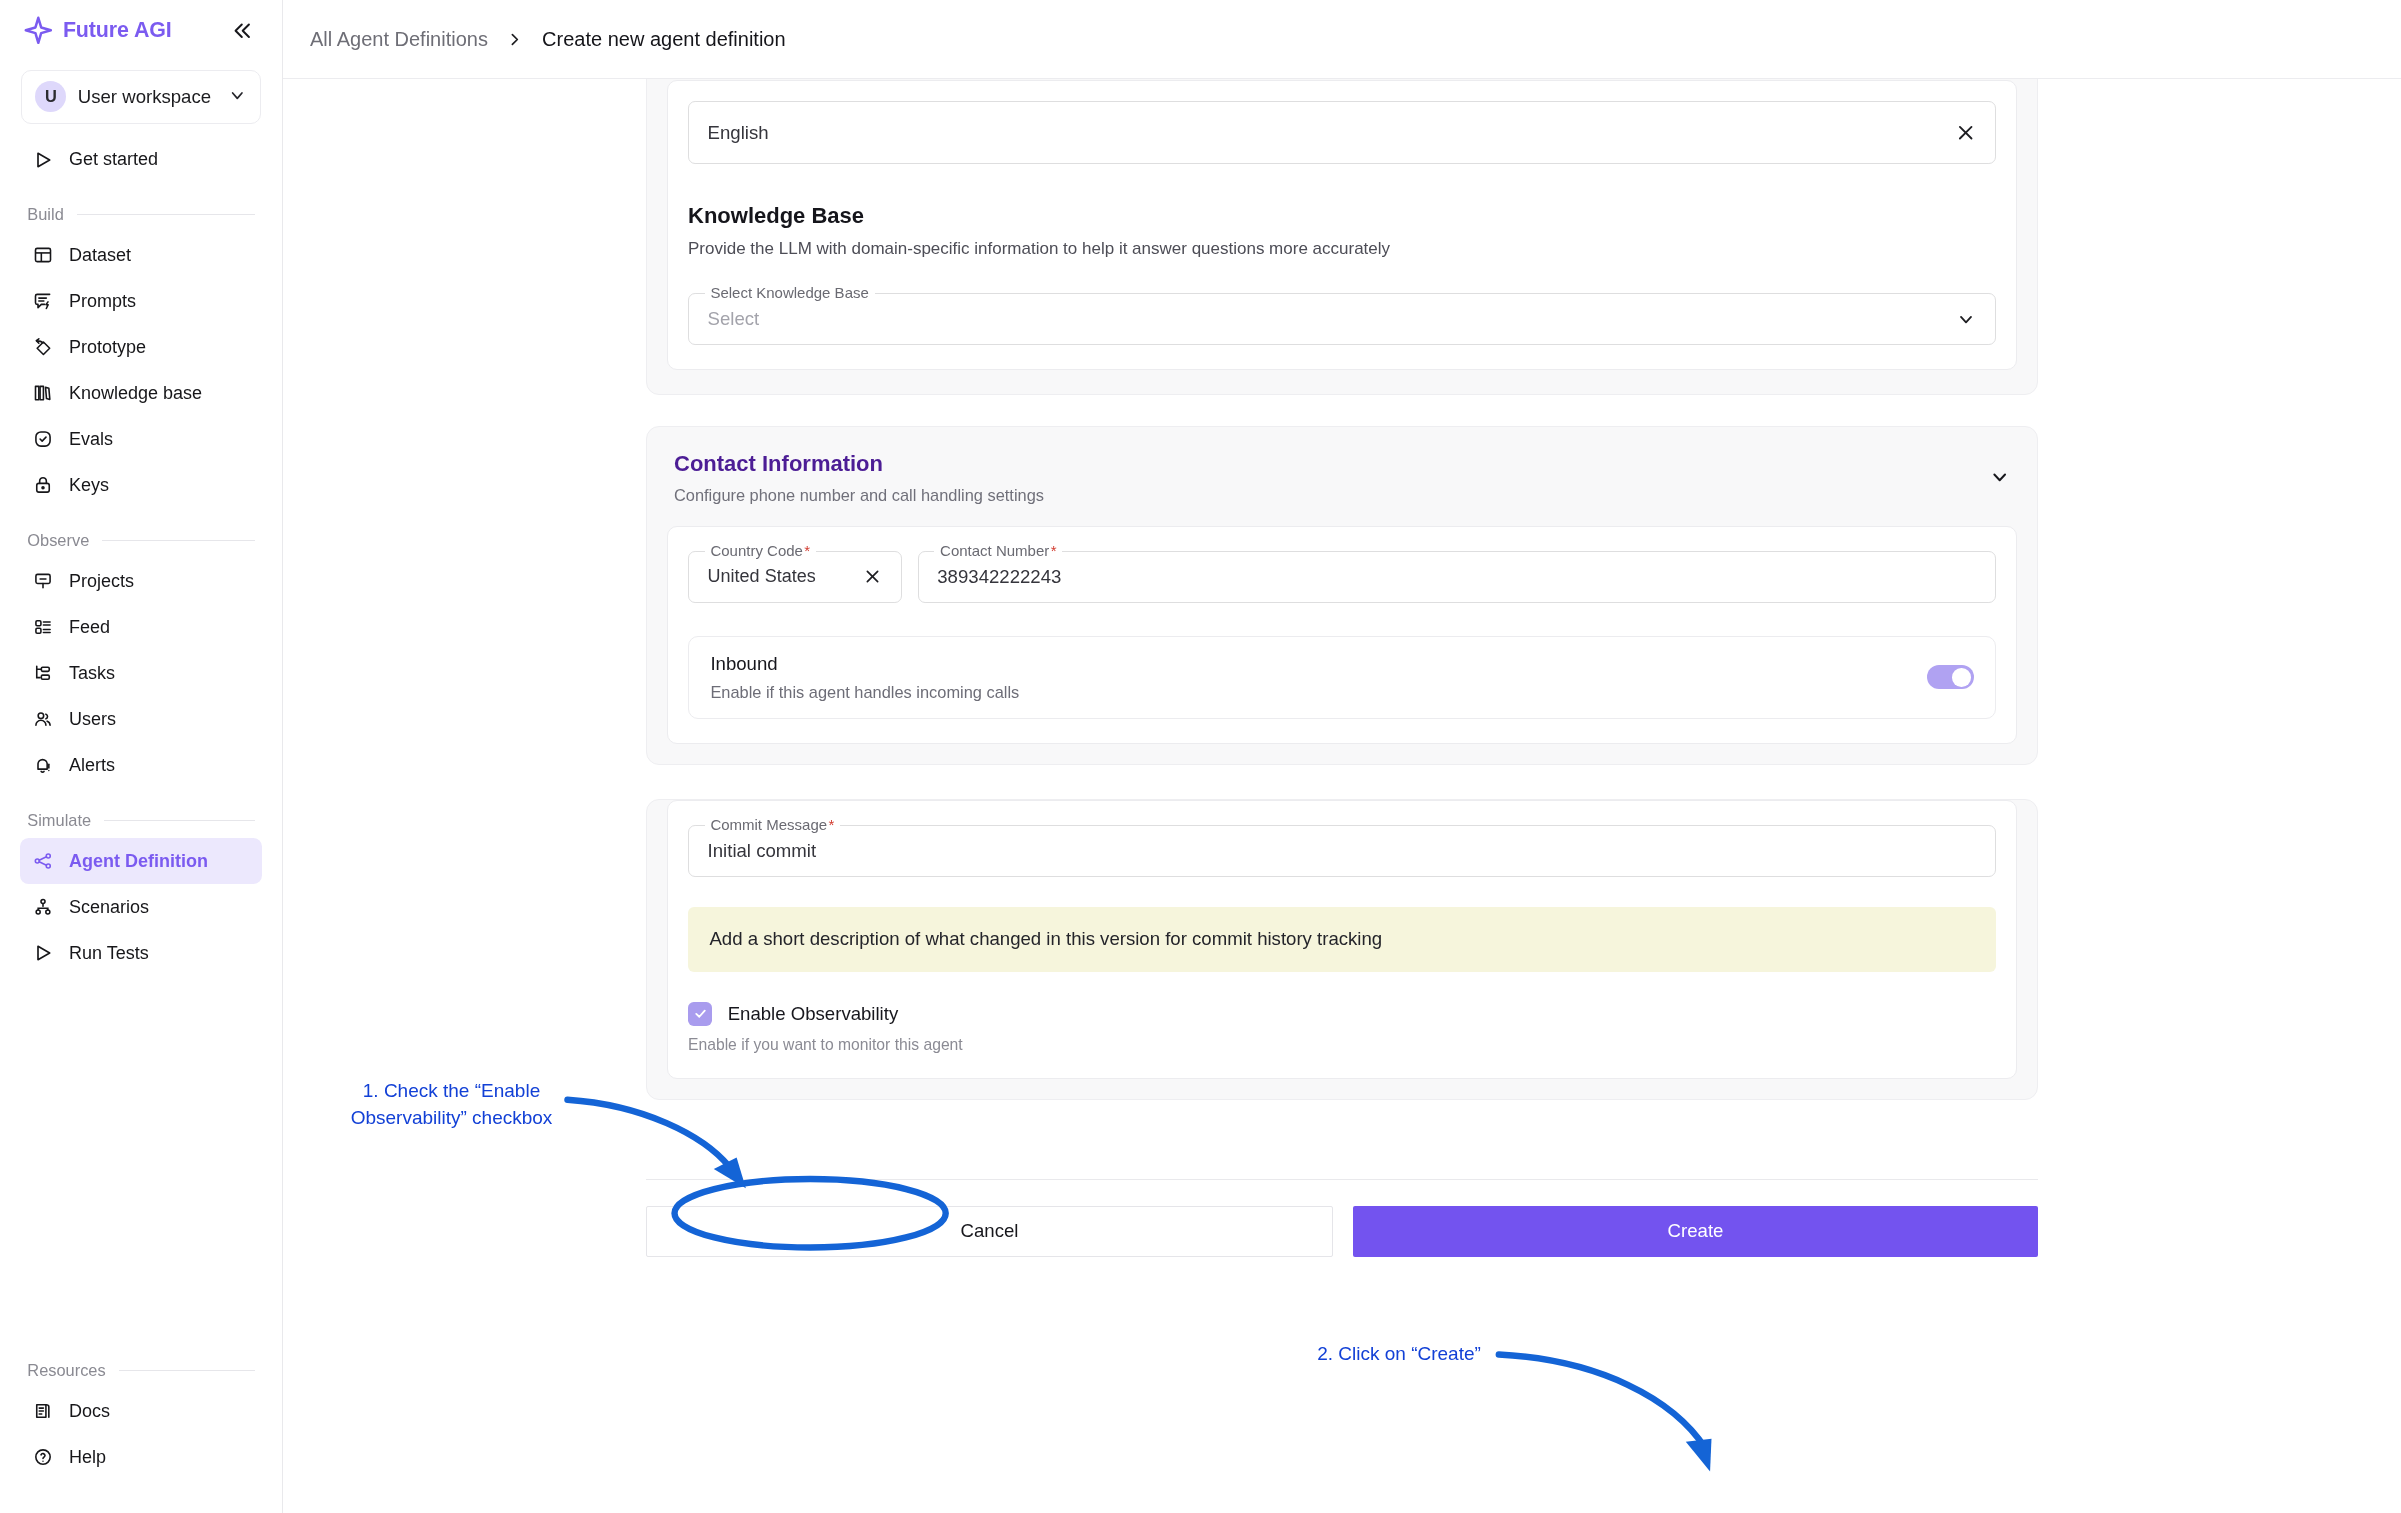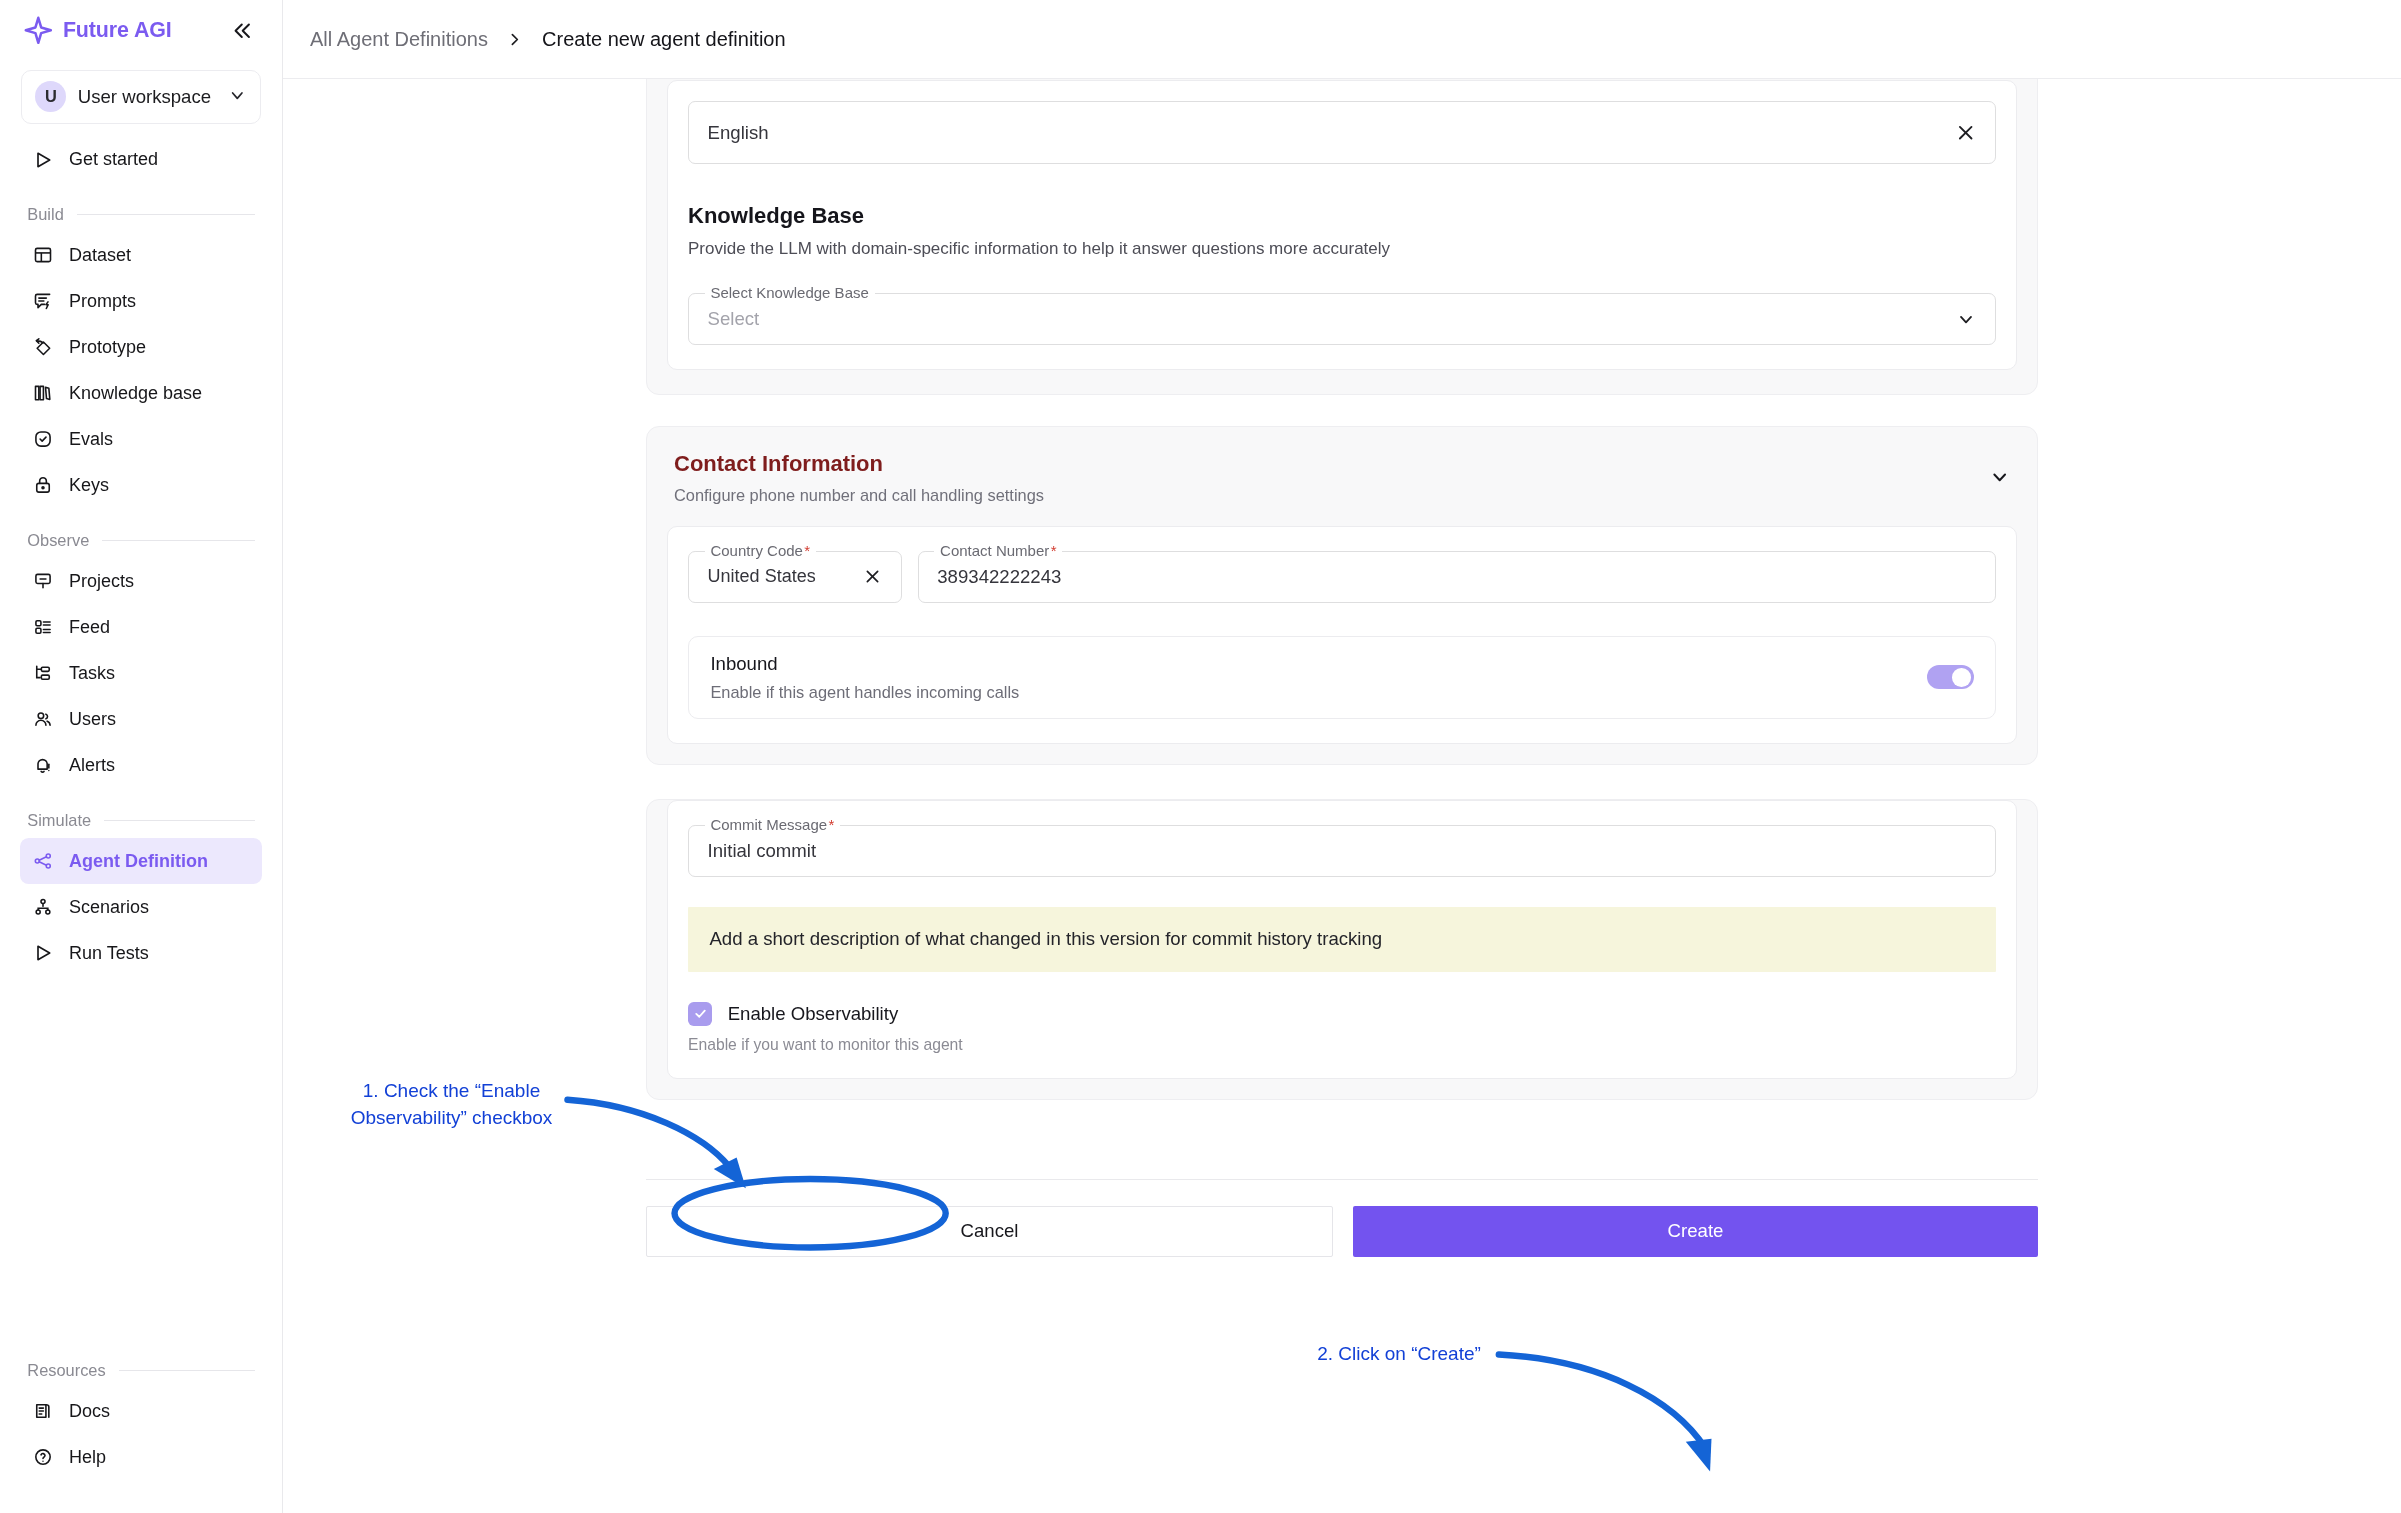--- a/index.html
+++ b/index.html
@@ -87,21 +87,21 @@
 
   .card {
     background: #f8f8f9;
     border: 1.4px solid #eeeef1;
     border-radius: 13px;
     margin: 0 auto;
     width: 1392px;
     position: relative;
   }
   .card-head { padding: 24px 27px 21.4px 27px; display: flex; align-items: flex-start; }
-  .card-title { font-size: 22px; font-weight: 600; color: #7f1d1d; }
+  .card-title { font-size: 22px; font-weight: 600; color: #4c1d95; }
   .card-sub { font-size: 16.4px; color: #70707a; margin-top: 8.6px; }
   .chev { margin-left: auto; align-self: center; color: #17171c; cursor: pointer; }
 
   .inner-panel {
     background: #ffffff; border: 1.4px solid #ececef; border-radius: 10px;
     margin: 0 20px 20px 20px; padding: 24px 20px;
   }
 
   
   .fld { position: relative; border: 1.4px solid #dededf; border-radius: 7.1px; background: #fff; height: 63px; display: flex; align-items: center; padding: 0 18.6px; }
@@ -127,21 +127,21 @@
   .switch {
     margin-left: auto; width: 47px; height: 24px; border-radius: 12px;
     background: #b0a2f2; position: relative; cursor: pointer; flex: 0 0 47px;
   }
   .switch .knob {
     position: absolute; top: 2.9px; right: 2.9px; width: 18.6px; height: 18.6px;
     border-radius: 50%; background: #ffffff;
   }
 
   .tip {
-    background: #f6f5dc; border-radius: 1px;
+    background: #f6f5dc; border-radius: 6px;
     padding: 21.4px 21.4px; font-size: 18.6px; color: #24242a;
   }
 
   .cb-row { display: flex; align-items: center; margin-top: 30px; }
   .cbox {
     width: 24px; height: 24px; border-radius: 5.7px; background: #a99cee;
     display: flex; align-items: center; justify-content: center; flex: 0 0 24px;
     cursor: pointer;
   }
   .cb-label { font-size: 18.6px; color: #17171d; margin-left: 15.7px; }

